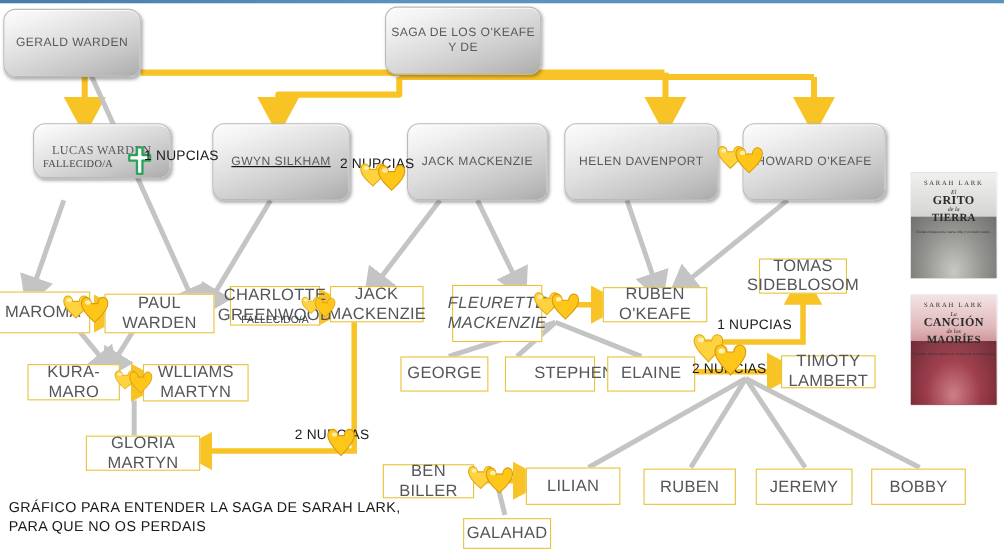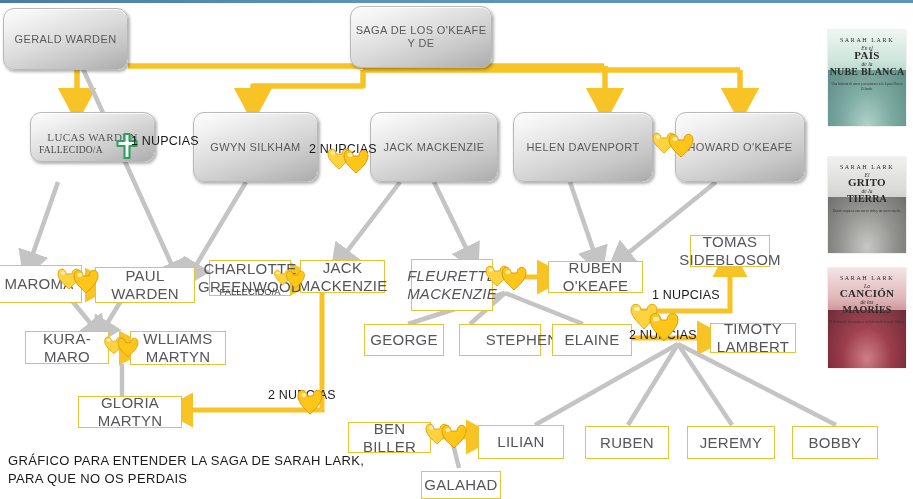--- a/index.html
+++ b/index.html
@@ -206,21 +206,21 @@
   </div>
 
   <div class="gbox" style="left:30px;top:112px;width:125px;height:50px;font-family:Liberation Serif, serif;">
     <span class="glabel">LUCAS WARDEN</span>
     <span class="dead">FALLECIDO/A</span>
     <svg class="cross-icon" viewBox="0 0 22 26">
       <path d="M8.5,1 h5 v7 h7 v5 h-7 v12 h-5 v-12 h-7 v-5 h7 z" fill="#ffffff" stroke="#28A35A" stroke-width="2.1" stroke-linejoin="round"></path>
     </svg>
   </div>
 
-  <div class="gbox" style="left:193px;top:112px;width:125px;height:70px;">
+  <div class="gbox" style="left:193px;top:112px;width:125px;height:70px;text-decoration:underline;">
     <span class="glabel">GWYN   SILKHAM</span>
   </div>
 
   <div class="gbox" style="left:370px;top:112px;width:128px;height:70px;">
     <span class="glabel">JACK MACKENZIE</span>
   </div>
 
   <div class="gbox" style="left:513px;top:112px;width:140px;height:70px;">
     <span class="glabel">HELEN DAVENPORT</span>
   </div>
@@ -373,30 +373,20 @@
   </svg>
 
   <svg class="hearts" style="left:296px;top:386px;width:34px;height:30px;" viewBox="0 0 34 30">
     <path d="M11,10 C11,3 2,2 2,10 C2,17 11,25 14,28 C17,25 26,17 26,10 C26,2 17,3 17,10 Z" fill="#FFC61A" stroke="#D99A0C" stroke-width="1"></path>
     <ellipse cx="8" cy="9" rx="2.5" ry="1.9" fill="#fff8d0" opacity=".8"></ellipse>
   </svg>
 
   <div class="caption" style="left:8px;top:452px;width:360px;">GRÁFICO PARA ENTENDER LA SAGA DE SARAH LARK,
 PARA QUE NO OS PERDAIS</div>
 
-  <div class="book bk1" style="left:828px;top:30px;width:78px;height:96px;">
-    <div class="bk-art"></div>
-    <div class="bk-title bk-author">SARAH LARK</div>
-    <div class="bk-title bk-l1">En el</div>
-    <div class="bk-title bk-l2">PAÍS</div>
-    <div class="bk-title bk-l3">de la</div>
-    <div class="bk-title bk-l4">NUBE BLANCA</div>
-    <div class="bk-title bk-blurb">Una historia de amor y aventuras
-en la lejana Nueva Zelanda.</div>
-  </div>
 
   <div class="book bk2" style="left:828px;top:157px;width:78px;height:96px;">
     <div class="bk-art"></div>
     <div class="bk-title bk-author">SARAH LARK</div>
     <div class="bk-title bk-l1">El</div>
     <div class="bk-title bk-l2">GRITO</div>
     <div class="bk-title bk-l3">de la</div>
     <div class="bk-title bk-l4">TIERRA</div>
     <div class="bk-title bk-blurb">Donde empieza una nueva vida
 y un nuevo sueño.</div>

